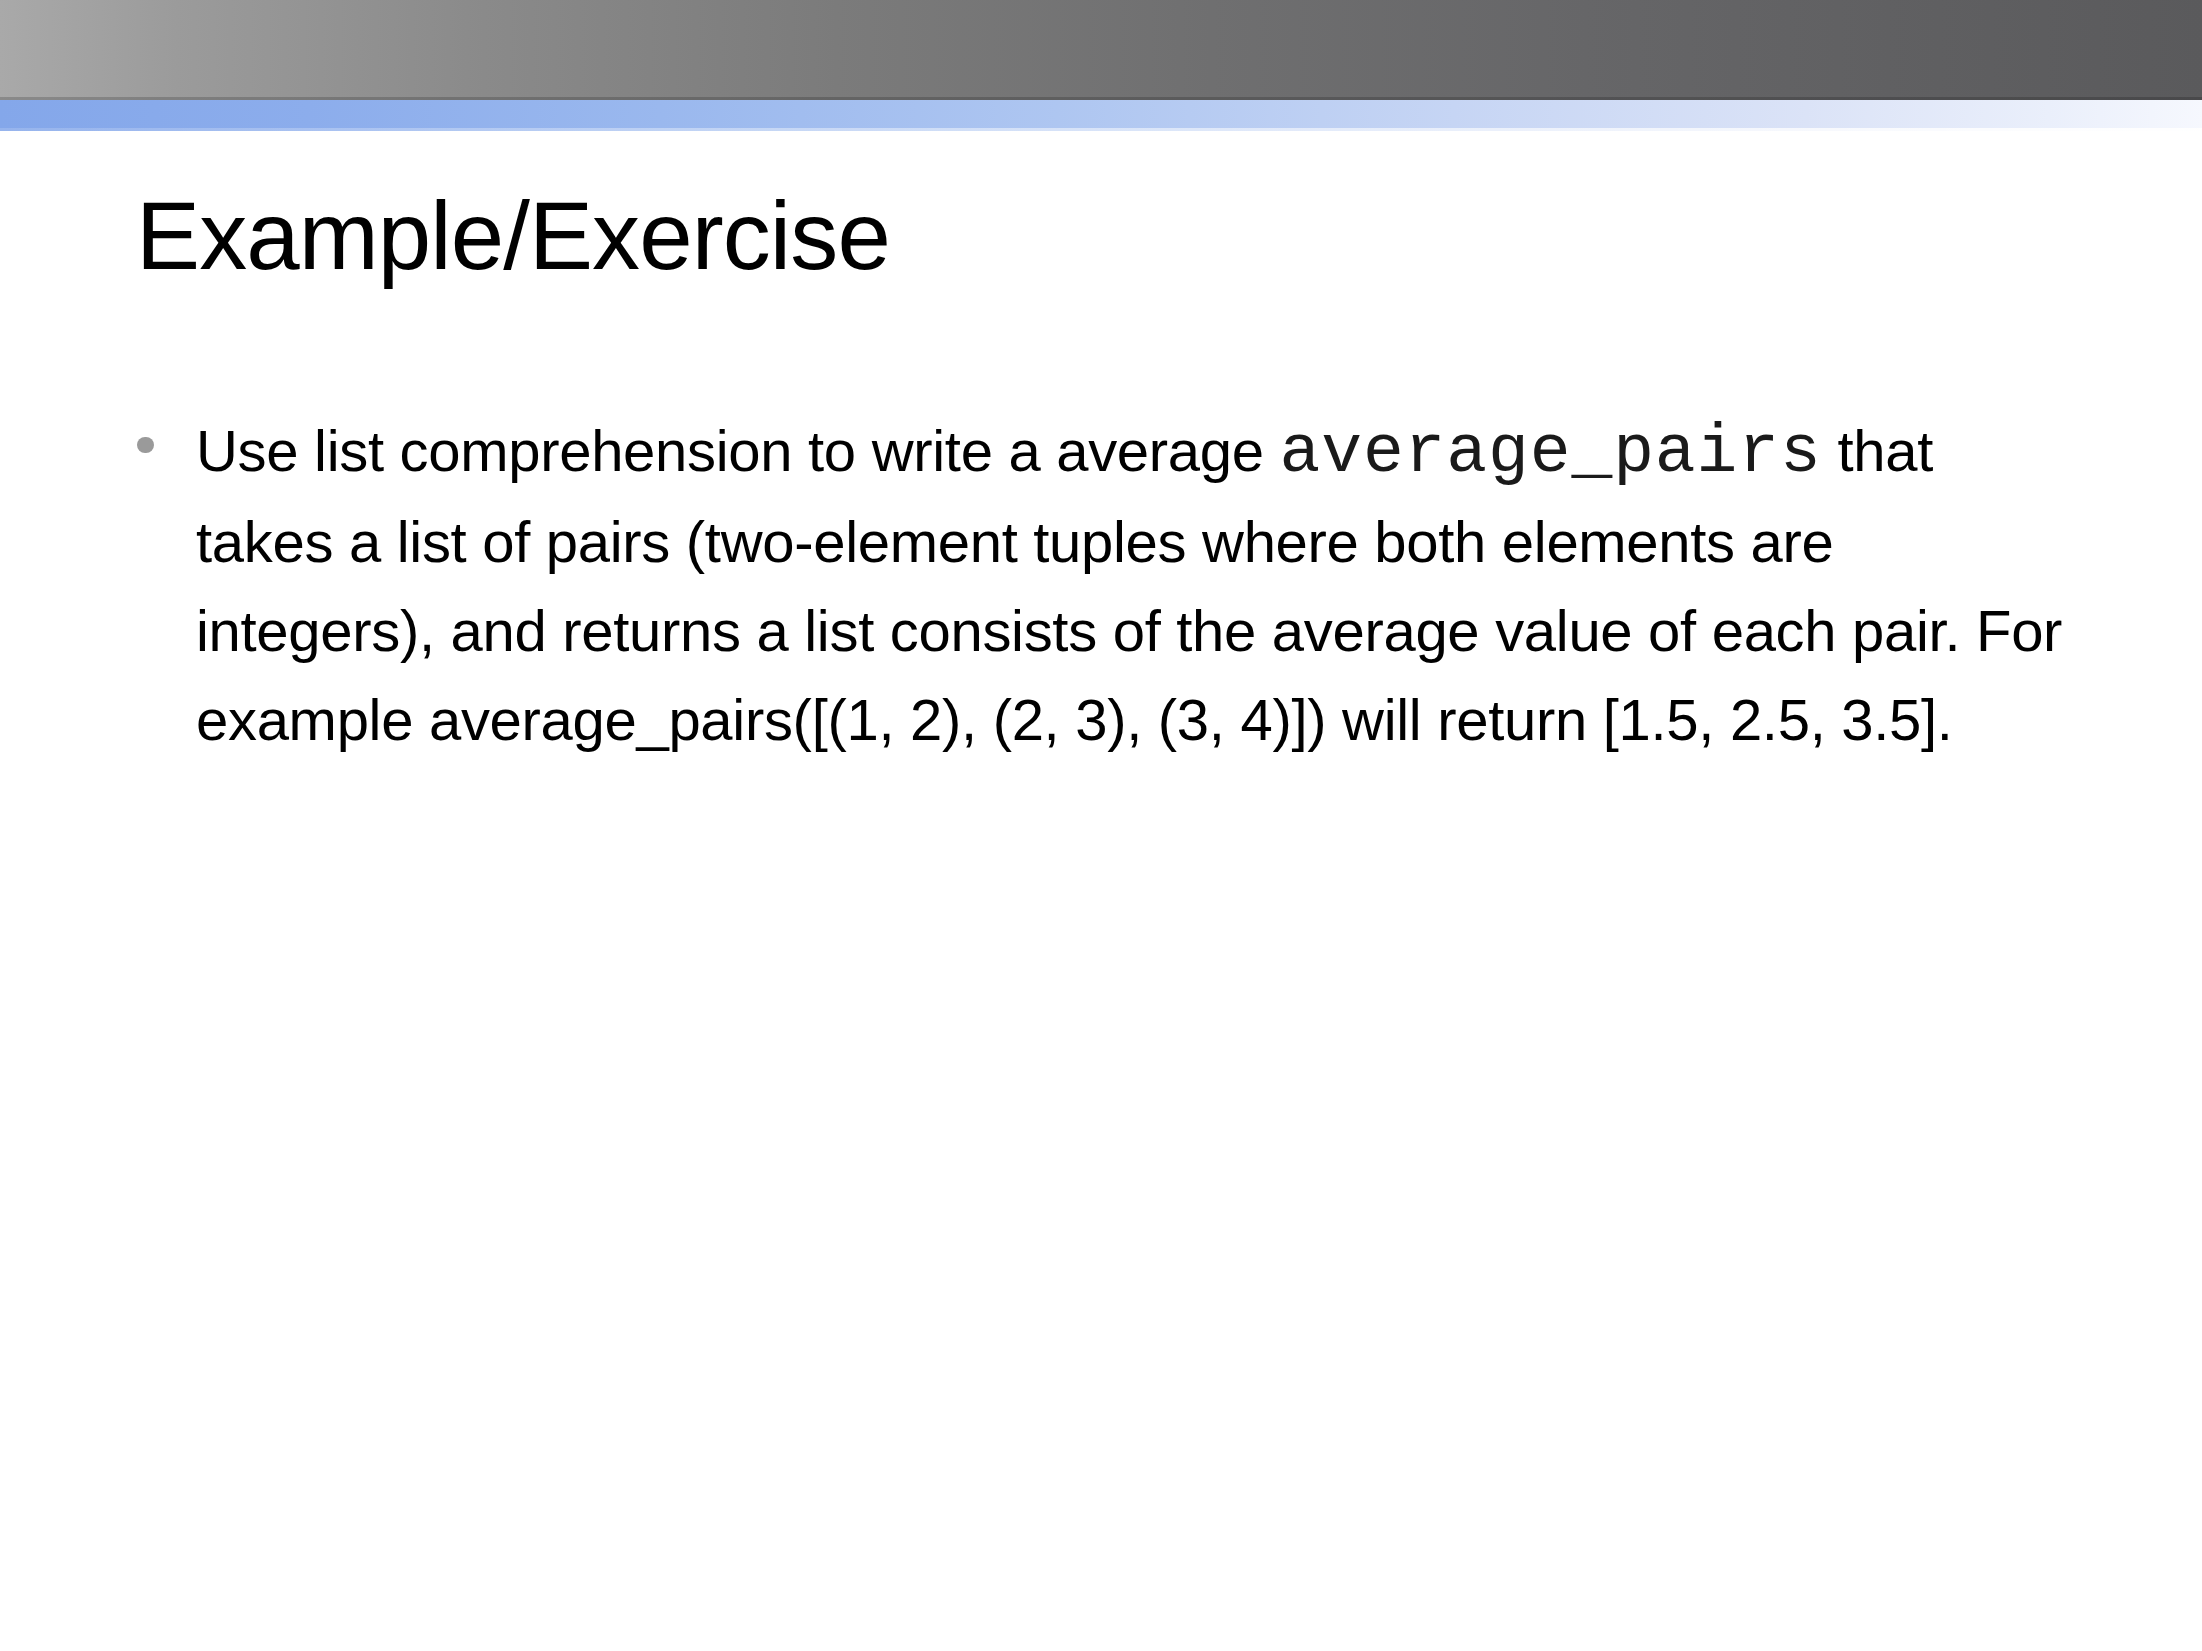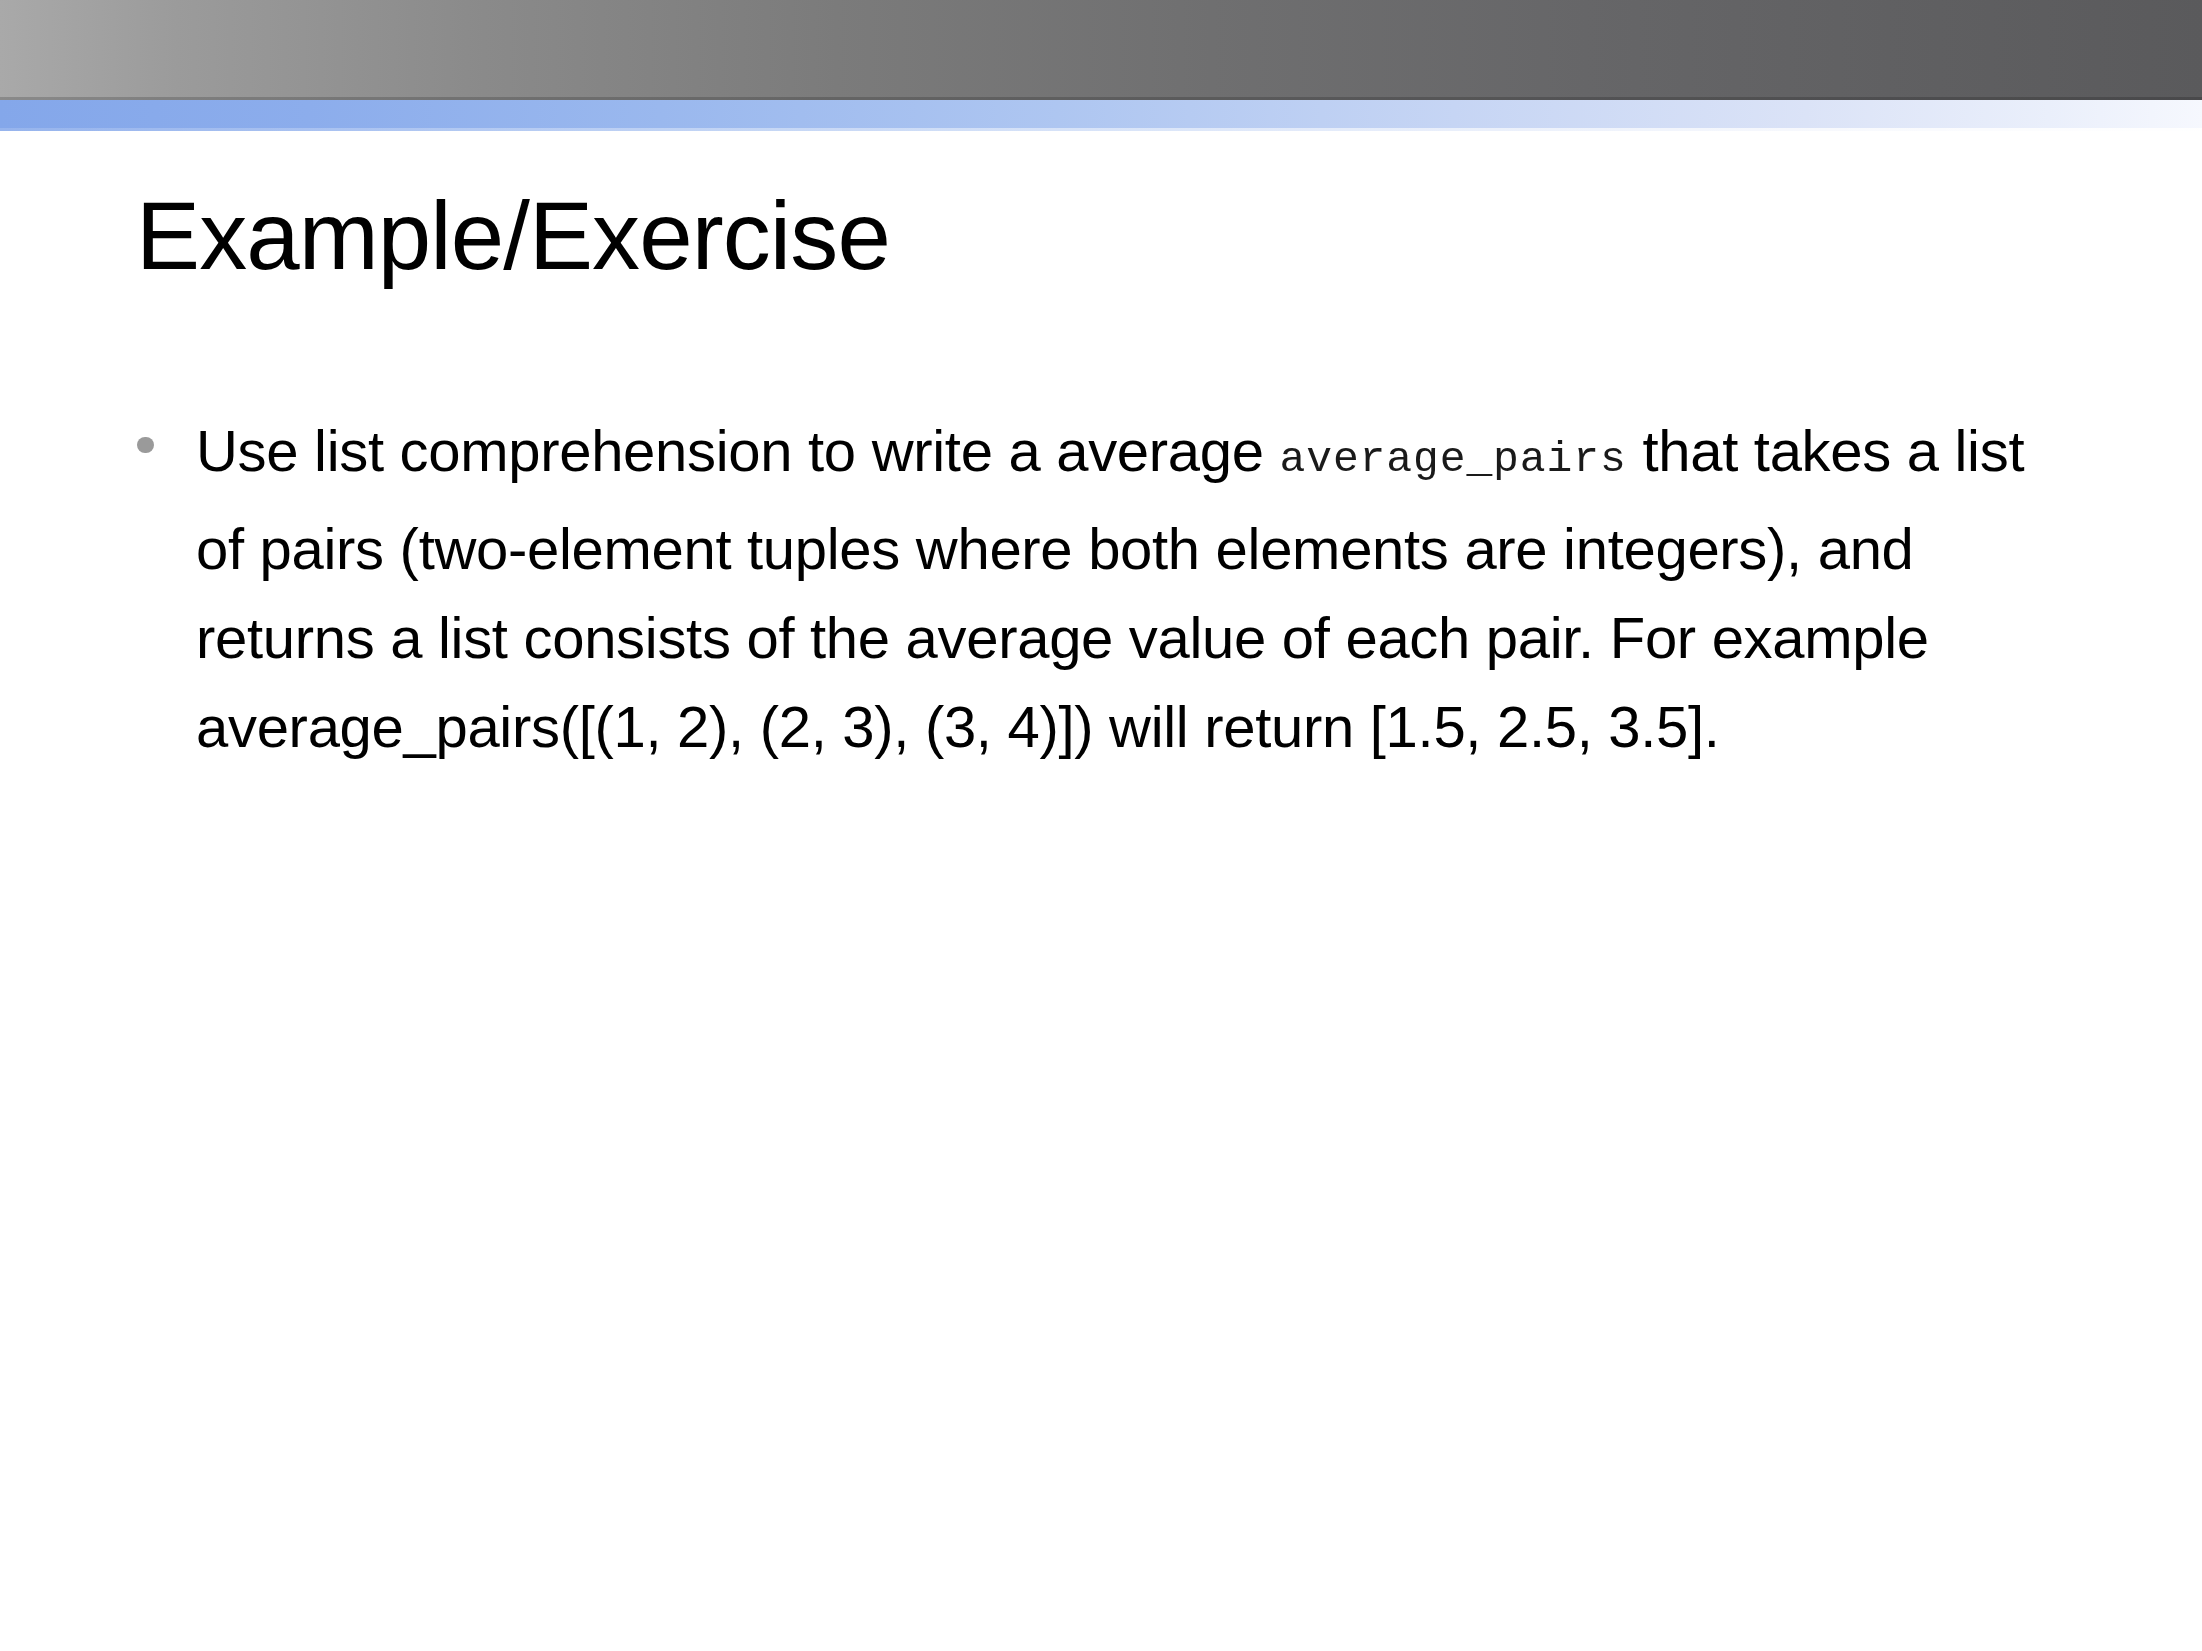--- a/index.html
+++ b/index.html
@@ -114,21 +114,21 @@
     display: block;
     margin-left: 62px;
     font-size: 58px;
     line-height: 89px;
     color: #000000;
     letter-spacing: -0.3px;
     word-spacing: 0px;
   }
   .mono {
     font-family: "Liberation Mono", "DejaVu Sans Mono", monospace;
-    font-size: 43px;
+    font-size: 68px;
     letter-spacing: 0.9px;
     color: #1a1a1a;
     margin-top: 29px;
   }
 </style>
 </head>
 <body>
 
 <div class="slide">
 

